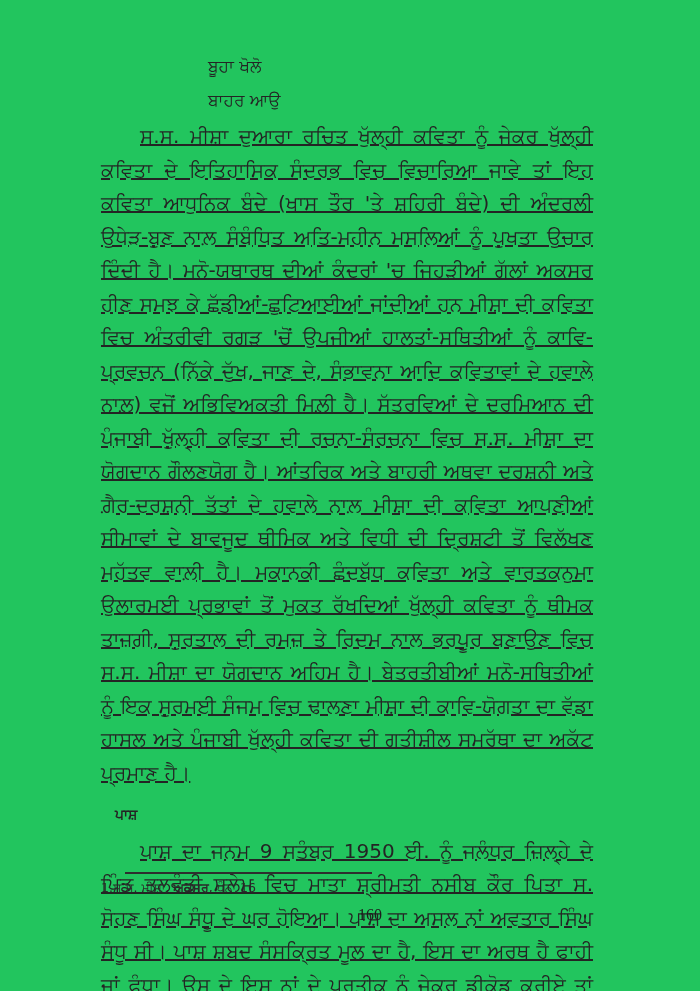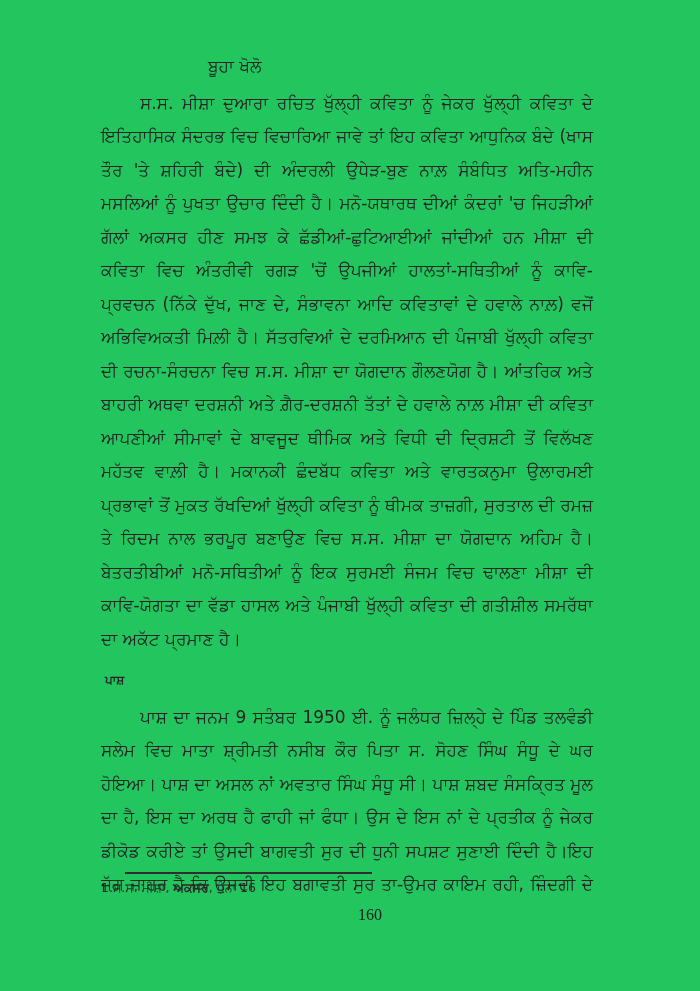--- a/index.html
+++ b/index.html
@@ -24,29 +24,30 @@
     line-height: 33.5px;
   }
   .poem-line { white-space: nowrap; }
   .footnote-ref {
     font-size: 10px;
     vertical-align: super;
     line-height: 0;
   }
   .body-para {
     margin: 3px 3px 0 0;
-    font-size: 17px;
+    font-size: 20px;
     line-height: 33.5px;
     text-align: justify;
     text-indent: 39px;
+    text-decoration: underline;
   }
   .body-para.force-last { text-align-last: justify; }
   .section-heading {
-    margin: 8px 0 0 4px;
-    font-size: 12px;
+    margin: 8px 0 0 14px;
+    font-size: 14px;
     line-height: 33.5px;
     font-weight: bold;
     text-indent: 0;
   }
   .footnote-block {
     position: absolute;
     left: 101px;
     top: 872px;
     width: 495px;
   }
@@ -77,20 +78,21 @@
     transform: translateX(20px);
   }
 </style>
 </head>
 <body>
 
 <div class="page">
 
   <div class="poem">
     <div class="poem-line">ਬੂਹਾ ਖੋਲੋ</div>
+    <div class="poem-line">ਬਾਹਰ ਆਉ</div>
   </div>
 
   <p class="body-para">ਸ.ਸ. ਮੀਸ਼ਾ ਦੁਆਰਾ ਰਚਿਤ ਖੁੱਲ੍ਹੀ ਕਵਿਤਾ ਨੂੰ ਜੇਕਰ ਖੁੱਲ੍ਹੀ ਕਵਿਤਾ ਦੇ ਇਤਿਹਾਸਿਕ ਸੰਦਰਭ ਵਿਚ ਵਿਚਾਰਿਆ ਜਾਵੇ ਤਾਂ ਇਹ ਕਵਿਤਾ ਆਧੁਨਿਕ ਬੰਦੇ (ਖਾਸ ਤੌਰ 'ਤੇ ਸ਼ਹਿਰੀ ਬੰਦੇ) ਦੀ ਅੰਦਰਲੀ ਉਧੇੜ-ਬੁਣ ਨਾਲ਼ ਸੰਬੰਧਿਤ ਅਤਿ-ਮਹੀਨ ਮਸਲਿਆਂ ਨੂੰ ਪੁਖਤਾ ਉਚਾਰ ਦਿੰਦੀ ਹੈ। ਮਨੋ-ਯਥਾਰਥ ਦੀਆਂ ਕੰਦਰਾਂ 'ਚ ਜਿਹੜੀਆਂ ਗੱਲਾਂ ਅਕਸਰ ਹੀਣ ਸਮਝ ਕੇ ਛੱਡੀਆਂ-ਛੁਟਿਆਈਆਂ ਜਾਂਦੀਆਂ ਹਨ ਮੀਸ਼ਾ ਦੀ ਕਵਿਤਾ ਵਿਚ ਅੰਤਰੀਵੀ ਰਗੜ 'ਚੋਂ ਉਪਜੀਆਂ ਹਾਲਤਾਂ-ਸਥਿਤੀਆਂ ਨੂੰ ਕਾਵਿ-ਪ੍ਰਵਚਨ (ਨਿੱਕੇ ਦੁੱਖ, ਜਾਣ ਦੇ, ਸੰਭਾਵਨਾ ਆਦਿ ਕਵਿਤਾਵਾਂ ਦੇ ਹਵਾਲੇ ਨਾਲ਼) ਵਜੋਂ ਅਭਿਵਿਅਕਤੀ ਮਿਲ਼ੀ ਹੈ। ਸੱਤਰਵਿਆਂ ਦੇ ਦਰਮਿਆਨ ਦੀ ਪੰਜਾਬੀ ਖੁੱਲ੍ਹੀ ਕਵਿਤਾ ਦੀ ਰਚਨਾ-ਸੰਰਚਨਾ ਵਿਚ ਸ.ਸ. ਮੀਸ਼ਾ ਦਾ ਯੋਗਦਾਨ ਗੌਲਣਯੋਗ ਹੈ। ਆਂਤਰਿਕ ਅਤੇ ਬਾਹਰੀ ਅਥਵਾ ਦਰਸ਼ਨੀ ਅਤੇ ਗ਼ੈਰ-ਦਰਸ਼ਨੀ ਤੱਤਾਂ ਦੇ ਹਵਾਲੇ ਨਾਲ਼ ਮੀਸ਼ਾ ਦੀ ਕਵਿਤਾ ਆਪਣੀਆਂ ਸੀਮਾਵਾਂ ਦੇ ਬਾਵਜੂਦ ਥੀਮਿਕ ਅਤੇ ਵਿਧੀ ਦੀ ਦ੍ਰਿਸ਼ਟੀ ਤੋਂ ਵਿਲੱਖਣ ਮਹੱਤਵ ਵਾਲ਼ੀ ਹੈ। ਮਕਾਨਕੀ ਛੰਦਬੱਧ ਕਵਿਤਾ ਅਤੇ ਵਾਰਤਕਨੁਮਾ ਉਲਾਰਮਈ ਪ੍ਰਭਾਵਾਂ ਤੋਂ ਮੁਕਤ ਰੱਖਦਿਆਂ ਖੁੱਲ੍ਹੀ ਕਵਿਤਾ ਨੂੰ ਥੀਮਕ ਤਾਜ਼ਗੀ, ਸੁਰਤਾਲ ਦੀ ਰਮਜ਼ ਤੇ ਰਿਦਮ ਨਾਲ ਭਰਪੂਰ ਬਣਾਉਣ ਵਿਚ ਸ.ਸ. ਮੀਸ਼ਾ ਦਾ ਯੋਗਦਾਨ ਅਹਿਮ ਹੈ। ਬੇਤਰਤੀਬੀਆਂ ਮਨੋ-ਸਥਿਤੀਆਂ ਨੂੰ ਇਕ ਸੁਰਮਈ ਸੰਜਮ ਵਿਚ ਢਾਲਣਾ ਮੀਸ਼ਾ ਦੀ ਕਾਵਿ-ਯੋਗਤਾ ਦਾ ਵੱਡਾ ਹਾਸਲ ਅਤੇ ਪੰਜਾਬੀ ਖੁੱਲ੍ਹੀ ਕਵਿਤਾ ਦੀ ਗਤੀਸ਼ੀਲ ਸਮਰੱਥਾ ਦਾ ਅਕੱਟ ਪ੍ਰਮਾਣ ਹੈ।</p>
 
   <h2 class="section-heading">ਪਾਸ਼</h2>
 
   <p class="body-para force-last">ਪਾਸ਼ ਦਾ ਜਨਮ 9 ਸਤੰਬਰ 1950 ਈ. ਨੂੰ ਜਲੰਧਰ ਜ਼ਿਲ੍ਹੇ ਦੇ ਪਿੰਡ ਤਲਵੰਡੀ ਸਲੇਮ ਵਿਚ ਮਾਤਾ ਸ਼੍ਰੀਮਤੀ ਨਸੀਬ ਕੌਰ ਪਿਤਾ ਸ. ਸੋਹਣ ਸਿੰਘ ਸੰਧੂ ਦੇ ਘਰ ਹੋਇਆ। ਪਾਸ਼ ਦਾ ਅਸਲ ਨਾਂ ਅਵਤਾਰ ਸਿੰਘ ਸੰਧੂ ਸੀ। ਪਾਸ਼ ਸ਼ਬਦ ਸੰਸਕ੍ਰਿਤ ਮੂਲ ਦਾ ਹੈ, ਇਸ ਦਾ ਅਰਥ ਹੈ ਫਾਹੀ ਜਾਂ ਫੰਧਾ। ਉਸ ਦੇ ਇਸ ਨਾਂ ਦੇ ਪ੍ਰਤੀਕ ਨੂੰ ਜੇਕਰ ਡੀਕੋਡ ਕਰੀਏ ਤਾਂ ਉਸਦੀ ਬਾਗਵਤੀ ਸੁਰ ਦੀ ਧੁਨੀ ਸਪਸ਼ਟ ਸੁਣਾਈ ਦਿੰਦੀ ਹੈ।ਇਹ ਜੱਗ ਜ਼ਾਹਰ ਹੈ ਕਿ ਉਸਦੀ ਇਹ ਬਗਾਵਤੀ ਸੁਰ ਤਾ-ਉਮਰ ਕਾਇਮ ਰਹੀ, ਜ਼ਿੰਦਗੀ ਦੇ</p>
 
   <div class="footnote-block">
     <div class="footnote-rule"></div>

